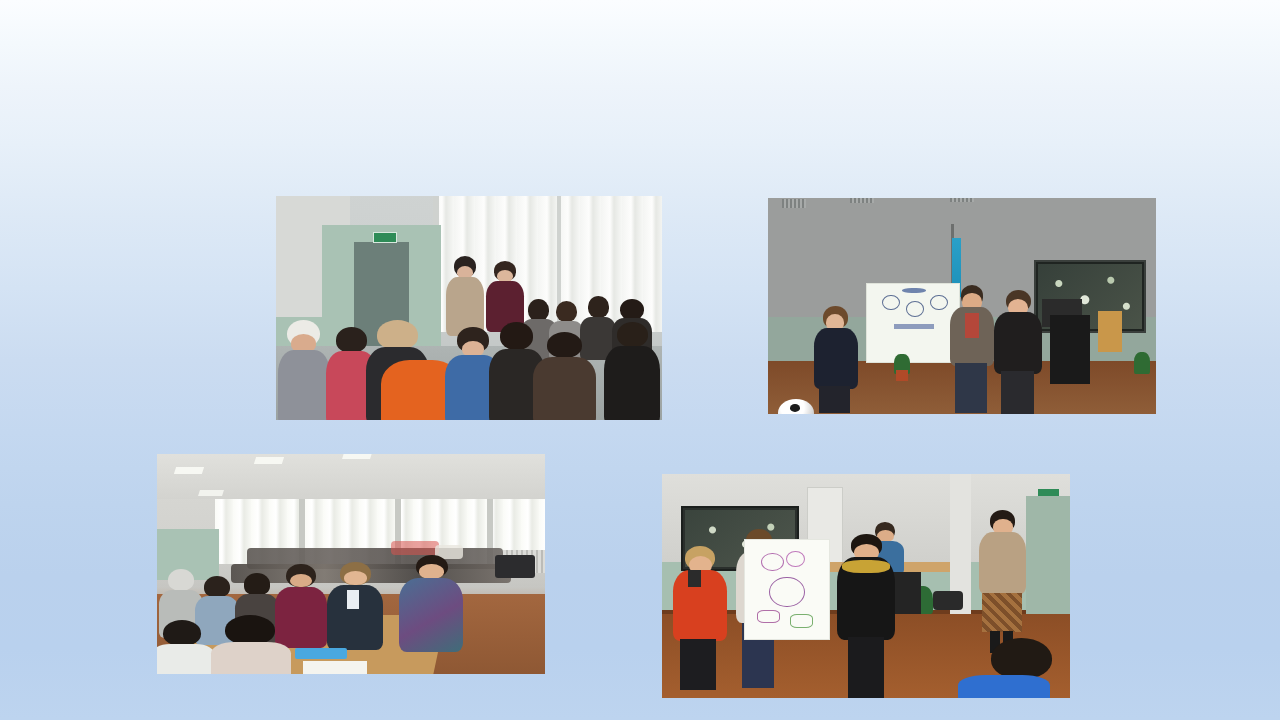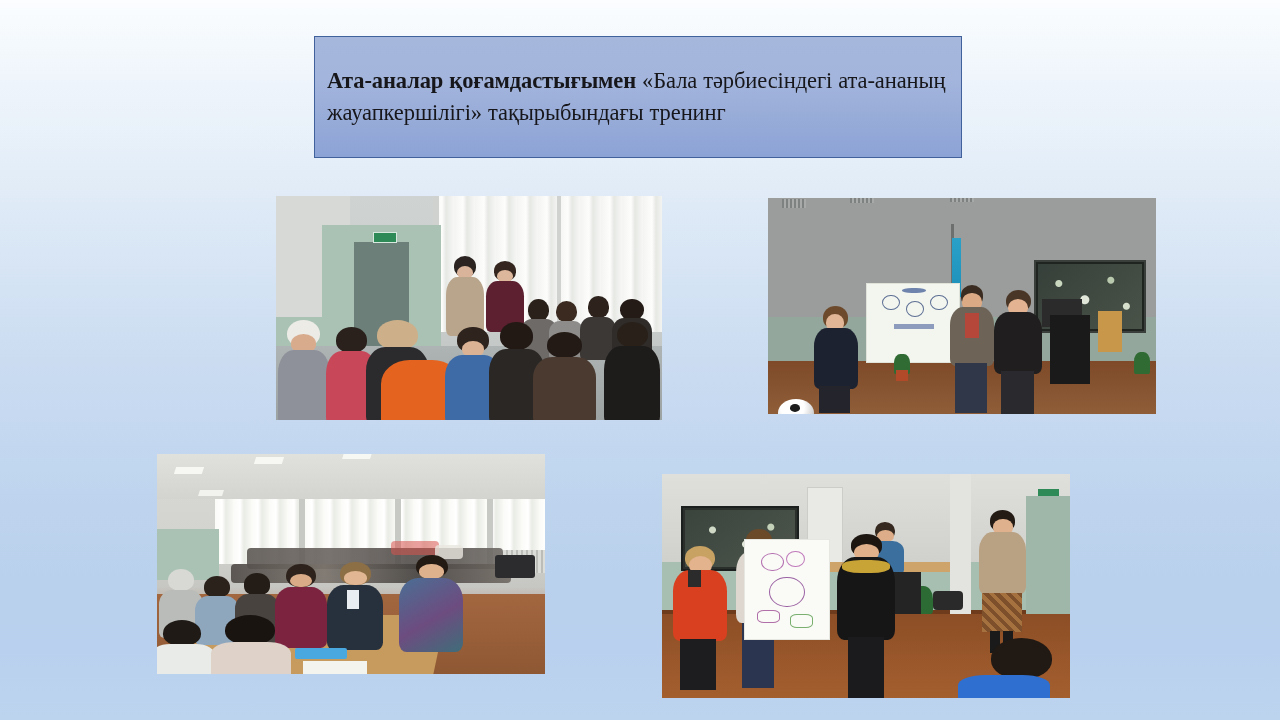--- a/index.html
+++ b/index.html
@@ -173,23 +173,20 @@
   
   .person { position: absolute; }
   .head { position: absolute; border-radius: 50% 50% 45% 45%; }
   .body { position: absolute; border-radius: 30% 30% 12% 12%; }
 </style>
 </head>
 <body>
 
 <div id="slide">
 
-  <div id="title-box">
-    <div id="title-text"><span class="strong">Ата-аналар қоғамдастығымен</span><span> «Бала тәрбиесіндегі ата-ананың жауапкершілігі» тақырыбындағы тренинг</span></div>
-  </div>
 
   <div class="photo" id="photo-1">
     <div class="scene">
       <div class="blurwrap">
         <div class="r bg"></div>
         <div class="r window"></div>
         <div class="r win-frame"></div>
         <div class="r win-frame2"></div>
         <div class="r wall-left"></div>
         <div class="r green-wall"></div>

